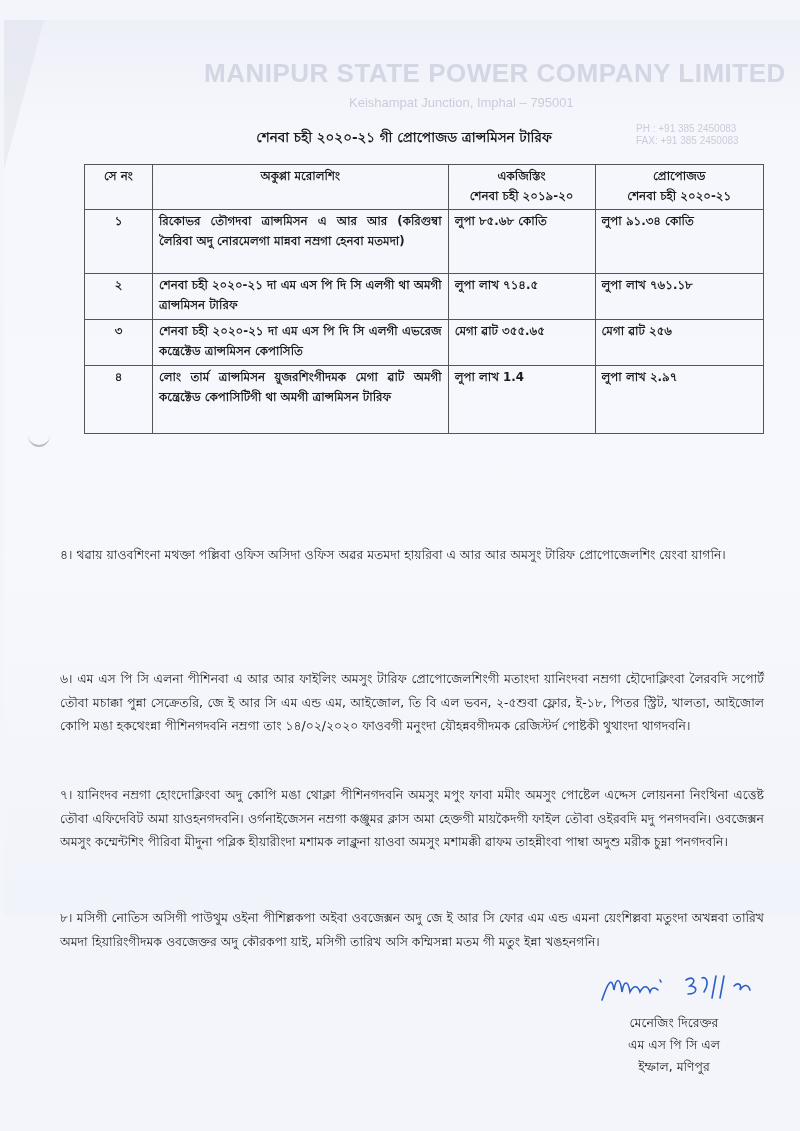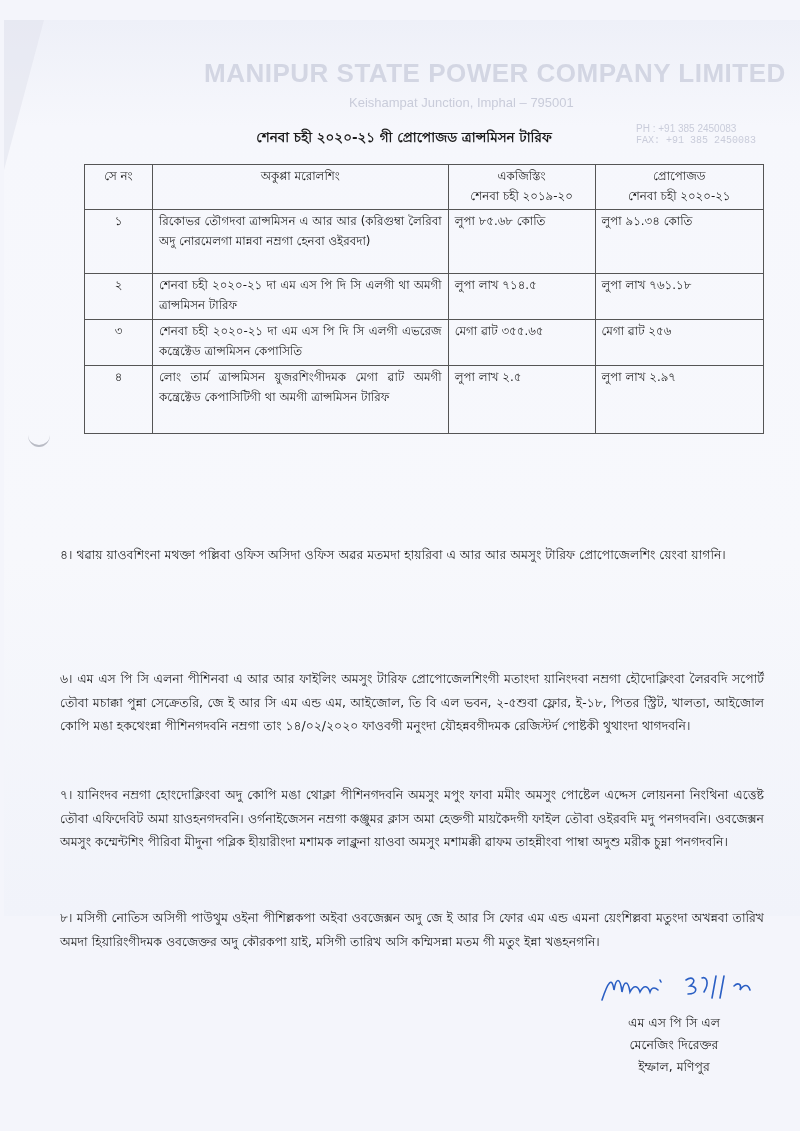--- a/index.html
+++ b/index.html
@@ -20,33 +20,33 @@
       border-top: 150px solid #e2e4ee; border-right: 40px solid transparent;
       opacity: .6;
     }
     .bleed {
       position: absolute; color: #c9ccda; font-family: "Liberation Sans", sans-serif;
       white-space: nowrap; pointer-events: none;
     }
     .bleed.h1 { left: 200px; top: 38px; font-size: 26px; font-weight: bold; letter-spacing: .5px; color: #d3d6e3; }
     .bleed.h2 { left: 345px; top: 75px; font-size: 13px; }
     .bleed.p1 { left: 632px; top: 103px; font-size: 10px; }
-    .bleed.p2 { left: 632px; top: 115px; font-size: 10px; font-family: Liberation Mono, monospace; }
+    .bleed.p2 { left: 632px; top: 115px; font-size: 10px; }
 
     .title {
       position: absolute; left: 0; width: 800px; top: 107px;
       text-align: center; font-size: 13.5px; font-weight: bold;
     }
 
     table.tariff {
       position: absolute; left: 80px; top: 144px; width: 680px;
       border-collapse: collapse; font-size: 11.8px; line-height: 20px;
     }
     table.tariff th, table.tariff td {
-      border: 1px solid #555; padding: 1px 6px; vertical-align: top; font-weight: normal;
+      border: 1px solid #555; padding: 1px 6px; vertical-align: top; font-weight: bold;
     }
     table.tariff th { text-align: center; vertical-align: top; height: 42px; }
     .c-no { width: 56px; text-align: center; }
     .c-desc { width: 288px; text-align: justify; }
     .c-ex { width: 136px; }
     .c-pr { width: 158px; }
     td.c-no { text-align: center; }
 
     .para {
       position: absolute; left: 56px; width: 704px;
@@ -91,55 +91,55 @@
         </th>
         <th class="c-pr">
           <div>প্রোপোজড</div>
           <div>শেনবা চহী ২০২০-২১</div>
         </th>
       </tr>
     </thead>
     <tbody>
       <tr style="height:64px">
         <td class="c-no">১</td>
-        <td class="c-desc">রিকোভর তৌগদবা ত্রান্সমিসন এ আর আর (করিগুম্বা লৈরিবা অদু নোরমেলগা মান্নবা নম্রগা হেনবা ওইরবদা)</td>
+        <td class="c-desc">রিকোভর তৌগদবা ত্রান্সমিসন এ আর আর (করিগুম্বা লৈরিবা অদু নোরমেলগা মান্নবা নম্রগা হেনবা মতমদা)</td>
         <td class="c-ex">লুপা ৮৫.৬৮ কোতি</td>
         <td class="c-pr">লুপা ৯১.৩৪ কোতি</td>
       </tr>
       <tr style="height:46px">
         <td class="c-no">২</td>
         <td class="c-desc">শেনবা চহী ২০২০-২১ দা এম এস পি দি সি এলগী থা অমগী ত্রান্সমিসন টারিফ</td>
         <td class="c-ex">লুপা লাখ ৭১৪.৫</td>
         <td class="c-pr">লুপা লাখ ৭৬১.১৮</td>
       </tr>
       <tr style="height:46px">
         <td class="c-no">৩</td>
         <td class="c-desc">শেনবা চহী ২০২০-২১ দা এম এস পি দি সি এলগী এভরেজ কন্ত্রেক্টেড ত্রান্সমিসন কেপাসিতি</td>
         <td class="c-ex">মেগা ৱাট ৩৫৫.৬৫</td>
         <td class="c-pr">মেগা ৱাট ২৫৬</td>
       </tr>
       <tr style="height:68px">
         <td class="c-no">৪</td>
         <td class="c-desc">লোং তার্ম ত্রান্সমিসন য়ুজরশিংগীদমক মেগা ৱাট অমগী কন্ত্রেক্টেড কেপাসিটিগী থা অমগী ত্রান্সমিসন টারিফ</td>
-        <td class="c-ex">লুপা লাখ ২.৫</td>
+        <td class="c-ex">লুপা লাখ 1.4</td>
         <td class="c-pr">লুপা লাখ ২.৯৭</td>
       </tr>
     </tbody>
   </table>
 
   <p class="para" style="top:523px;margin:0">৪। থৱায় য়াওবশিংনা মথক্তা পল্লিবা ওফিস অসিদা ওফিস অৱর মতমদা হায়রিবা এ আর আর অমসুং টারিফ প্রোপোজেলশিং য়েংবা য়াগনি।</p>
   <p class="para" style="top:647px;margin:0">৬। এম এস পি সি এলনা পীশিনবা এ আর আর ফাইলিং অমসুং টারিফ প্রোপোজেলশিংগী মতাংদা য়ানিংদবা নম্রগা হৌদোক্লিংবা লৈরবদি সপোর্ট তৌবা মচাক্কা পুন্না সেক্রেতরি, জে ই আর সি এম এন্ড এম, আইজোল, তি বি এল ভবন, ২-৫শুবা ফ্লোর, ই-১৮, পিতর স্ট্রিট, খালতা, আইজোল কোপি মঙা হকথেংন্না পীশিনগদবনি নম্রগা তাং ১৪/০২/২০২০ ফাওবগী মনুংদা য়ৌহন্নবগীদমক রেজিস্টর্দ পোষ্টকী থুথাংদা থাগদবনি।</p>
   <p class="para" style="top:763px;margin:0">৭। য়ানিংদব নম্রগা হোংদোক্লিংবা অদু কোপি মঙা থোক্লা পীশিনগদবনি অমসুং মপুং ফাবা মমীং অমসুং পোষ্টেল এদ্দেস লোয়ননা নিংথিনা এত্তেষ্ট তৌবা এফিদেবিট অমা য়াওহনগদবনি। ওর্গনাইজেসন নম্রগা কঞ্জুমর ক্লাস অমা হেক্তগী মায়কৈদগী ফাইল তৌবা ওইরবদি মদু পনগদবনি। ওবজেক্সন অমসুং কম্মেন্টশিং পীরিবা মীদুনা পব্লিক হীয়ারীংদা মশামক লাক্লুনা য়াওবা অমসুং মশামক্কী ৱাফম তাহন্নীংবা পাম্বা অদুশু মরীক চুম্না পনগদবনি।</p>
   <p class="para" style="top:886px;margin:0">৮। মসিগী নোতিস অসিগী পাউথুম ওইনা পীশিল্লকপা অইবা ওবজেক্সন অদু জে ই আর সি ফোর এম এন্ড এমনা য়েংশিল্লবা মতুংদা অখন্নবা তারিখ অমদা হিয়ারিংগীদমক ওবজেক্তর অদু কৌরকপা য়াই, মসিগী তারিখ অসি কম্মিসন্না মতম গী মতুং ইন্না খঙহনগনি।</p>
 
   <div class="sign-area">
     <svg class="signature" viewBox="0 0 180 36">
       <path d="M8 30 C 14 12, 18 6, 20 20 C 22 8, 26 6, 28 22 C 30 10, 34 10, 36 22 C 40 14, 44 16, 46 22 C 50 14, 54 16, 56 22 C 58 16, 62 18, 64 20 M66 10 l1 2" fill="none" stroke="#2b5fc4" stroke-width="1.6" stroke-linecap="round"></path>
       <path d="M92 10 C 98 6, 104 10, 96 16 C 104 16, 104 24, 94 24 M108 8 C 112 6, 116 12, 110 22 M122 6 L 118 28 M130 6 L 126 28 M140 16 C 144 12, 148 14, 146 20 C 150 14, 154 14, 156 20" fill="none" stroke="#2b5fc4" stroke-width="1.6" stroke-linecap="round"></path>
       <text x="0" y="0" opacity="0">30/1/2020</text>
     </svg>
     <div class="sig-block">
+      <div>মেনেজিং দিরেক্তর</div>
       <div>এম এস পি সি এল</div>
-      <div>মেনেজিং দিরেক্তর</div>
       <div>ইম্ফাল, মণিপুর</div>
     </div>
   </div>
 </div>
 
 </body></html>

